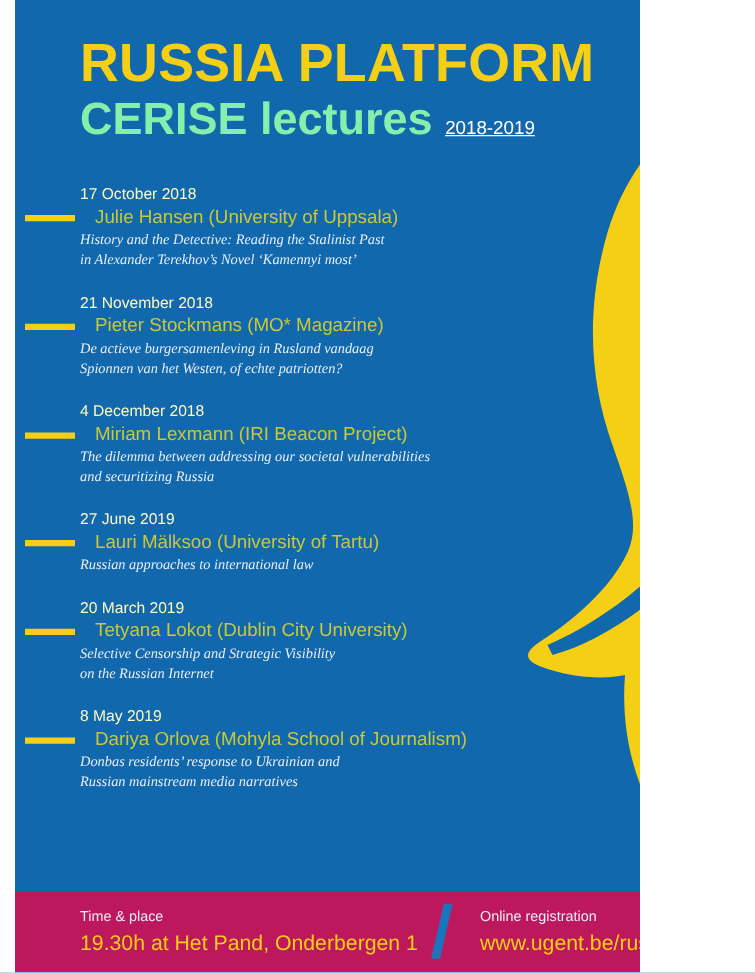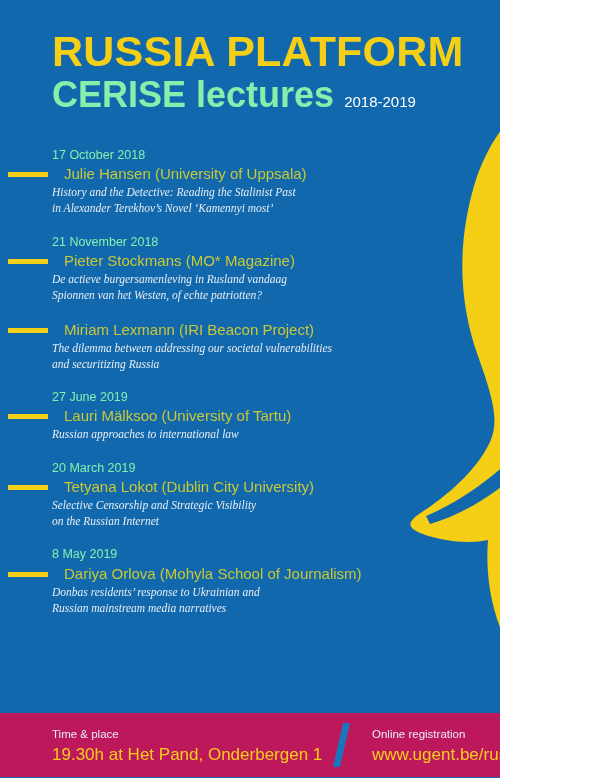--- a/index.html
+++ b/index.html
@@ -9,20 +9,21 @@
   }
   body {
     font-family: "Liberation Sans", sans-serif;
   }
   .poster {
     position: relative;
     width: 500px;
     height: 778px;
     background: #1268ac;
     overflow: hidden;
+    margin-left: 12px;
   }
 
   
   .doll {
     position: absolute;
     left: 404px;
     top: 0px;
     width: 200px;
     height: 714px;
     overflow: hidden;
@@ -56,38 +57,39 @@
     color: #86efac;
     line-height: 1.05;
     margin: 0;
     white-space: nowrap;
   }
   .title-years {
     font-size: 15px;
     color: #ffffff;
     margin-left: 10px;
     white-space: nowrap;
+    text-decoration: underline;
   }
 
   
   .lectures {
     position: absolute;
     left: 0px;
     top: 146px;
     width: 400px;
     z-index: 5;
   }
   .lecture {
     position: relative;
     margin-bottom: 16px;
   }
   .lecture .date {
     margin-left: 52px;
     font-size: 12.5px;
-    color: #86efac;
+    color: #fef9c3;
     line-height: 1.45;
     white-space: nowrap;
   }
   .speaker-row {
     position: relative;
     height: 20px;
     padding-left: 12px;
   }
   .dash {
     position: absolute;
@@ -253,20 +255,21 @@
       <div class="date">21 November 2018</div>
       <div class="speaker-row">
         <div class="dash"></div>
         <div class="speaker">Pieter Stockmans (MO* Magazine)</div>
       </div>
       <div class="topic">De actieve burgersamenleving in Rusland vandaag</div>
       <div class="topic">Spionnen van het Westen, of echte patriotten?</div>
     </div>
 
     <div class="lecture">
+      <div class="date">4 December 2018</div>
       <div class="speaker-row">
         <div class="dash"></div>
         <div class="speaker">Miriam Lexmann (IRI Beacon Project)</div>
       </div>
       <div class="topic">The dilemma between addressing our societal vulnerabilities</div>
       <div class="topic">and securitizing Russia</div>
     </div>
 
     <div class="lecture">
       <div class="date">27 June 2019</div>

